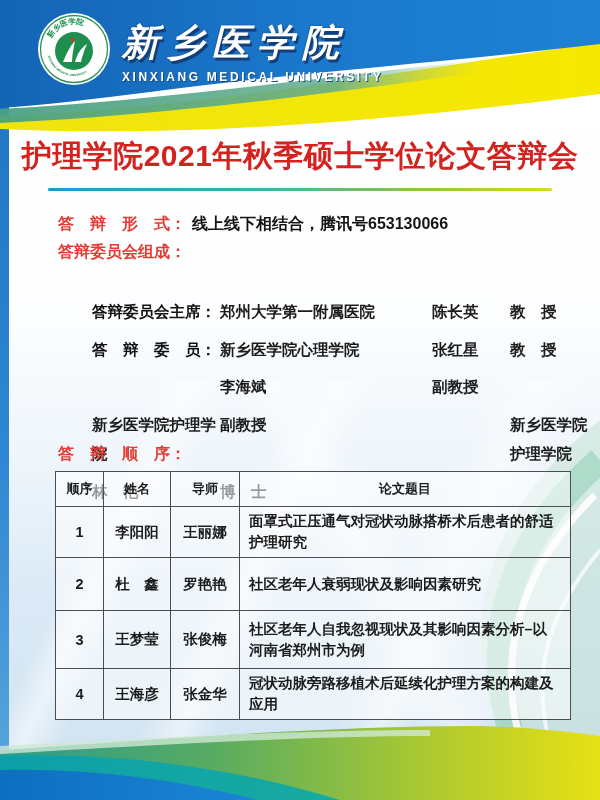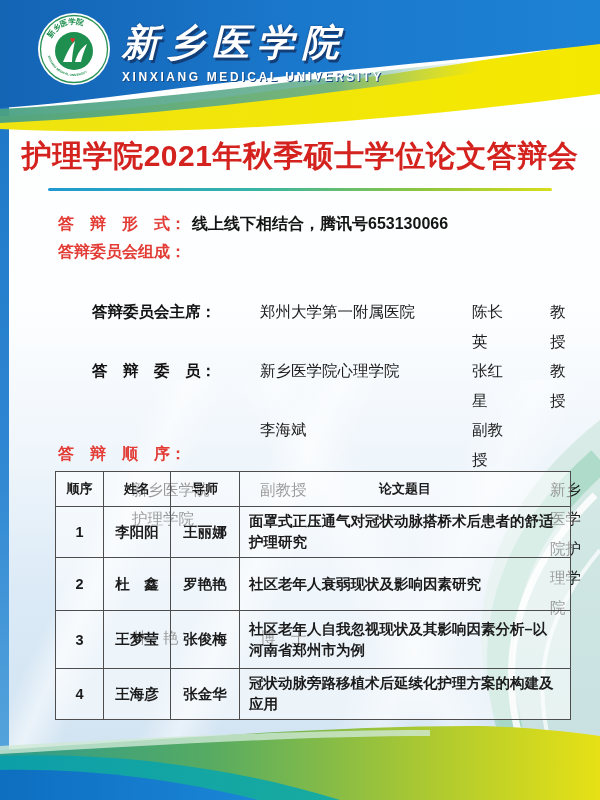--- a/index.html
+++ b/index.html
@@ -31,23 +31,23 @@
     color:#d4231f;font-size:30px;font-weight:800;letter-spacing:.5px;}
   .title-underline{position:absolute;left:48px;top:188px;width:504px;height:3px;z-index:5;
     background:linear-gradient(90deg,#1e9ad2 0%,#35b4a8 40%,#8fc63d 75%,#d5de1a 100%);border-radius:2px;}
   
   .info{position:absolute;left:58px;top:210px;z-index:5;font-size:16px;line-height:28px;}
   .info-row{white-space:nowrap;}
   .lbl{color:#e23c35;font-weight:800;}
   .val{color:#141414;font-weight:700;margin-left:6px;}
   
   .committee{position:absolute;left:92px;top:297px;z-index:5;display:grid;
-    grid-template-columns:128px 212px 78px 80px;row-gap:0;font-size:15.5px;line-height:29.6px;color:#1c1c1c;}
+    grid-template-columns:128px 212px 78px 80px;row-gap:8px;font-size:15.5px;line-height:29.6px;color:#1c1c1c;}
   .c-label{font-weight:800;color:#111;}
-  .c-org,.c-name,.c-title{font-weight:400;margin-left:40px;}
+  .c-org,.c-name,.c-title{font-weight:700;}
   
   .order-label{position:absolute;left:58px;top:444px;z-index:5;color:#e23c35;font-size:16px;font-weight:800;text-align:right;}
   .defense-table{position:absolute;left:55px;top:471px;z-index:5;width:516px;border-collapse:collapse;
     font-size:14.5px;color:#1b1b1b;}
   .defense-table th,.defense-table td{border:1px solid #4d4d4d;background:rgba(255,255,255,.55);
     font-weight:700;vertical-align:middle;}
   .defense-table th{height:32px;font-size:13px;}
   .defense-table td{text-align:center;font-weight:600;}
   .defense-table td.col-title{text-align:left;padding:4px 9px;line-height:1.45;}
   .col-order{width:45px;} .col-name{width:64px;text-align:center;} .col-advisor{width:66px;}

